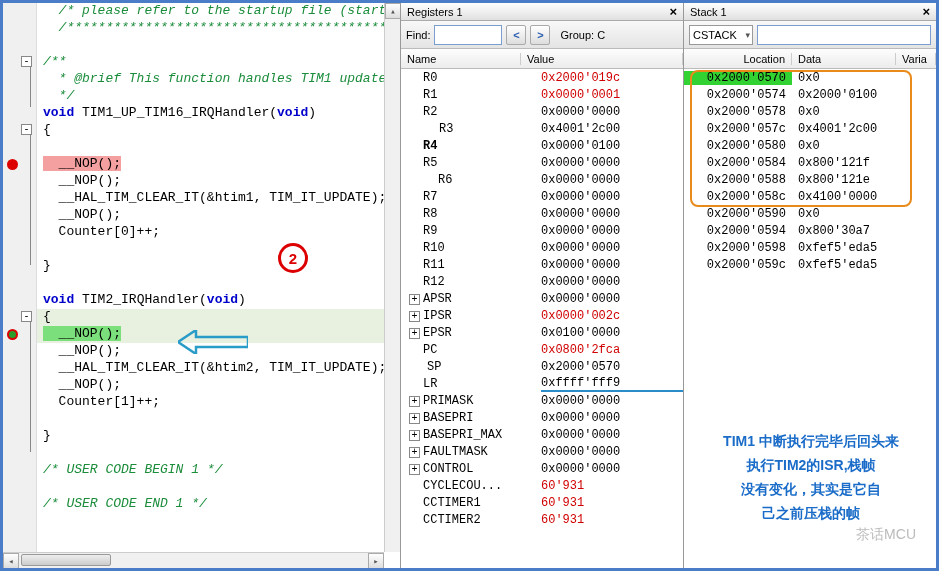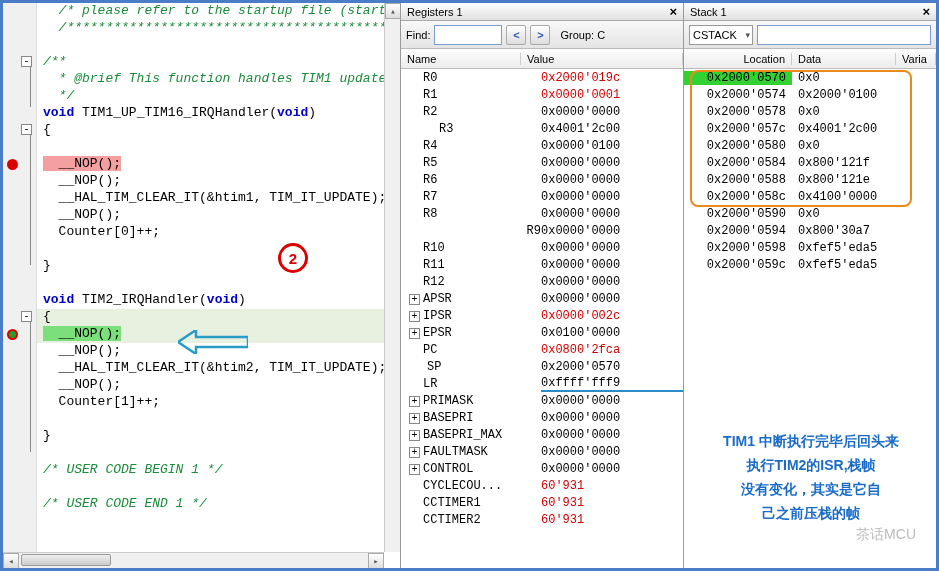--- a/index.html
+++ b/index.html
@@ -151,41 +151,41 @@
         </div>
         <div class="reg-row">
           <div class="rn" style="padding-left: 22px;"><span>R2</span></div>
           <div class="rv black">0x0000'0000</div>
         </div>
         <div class="reg-row">
           <div class="rn" style="padding-left: 38px;"><span>R3</span></div>
           <div class="rv black">0x4001'2c00</div>
         </div>
         <div class="reg-row">
-          <div class="rn" style="padding-left: 22px;"><span>R4</span></div>
+          <div class="rn" style="padding-left: 22px; font-weight: bold;"><span>R4</span></div>
           <div class="rv black">0x0000'0100</div>
         </div>
         <div class="reg-row">
           <div class="rn" style="padding-left: 22px;"><span>R5</span></div>
           <div class="rv black">0x0000'0000</div>
         </div>
         <div class="reg-row">
-          <div class="rn" style="padding-left: 22px;"><span>R6</span></div>
+          <div class="rn" style="padding-left: 37px;"><span>R6</span></div>
           <div class="rv black">0x0000'0000</div>
         </div>
         <div class="reg-row">
           <div class="rn" style="padding-left: 22px;"><span>R7</span></div>
           <div class="rv black">0x0000'0000</div>
         </div>
         <div class="reg-row">
           <div class="rn" style="padding-left: 22px;"><span>R8</span></div>
           <div class="rv black">0x0000'0000</div>
         </div>
         <div class="reg-row">
-          <div class="rn" style="padding-left: 22px; text-align: right;"><span>R9</span></div>
+          <div class="rn" style="padding-left: 22px;"><span>R9</span></div>
           <div class="rv black">0x0000'0000</div>
         </div>
         <div class="reg-row">
           <div class="rn" style="padding-left: 22px;"><span>R10</span></div>
           <div class="rv black">0x0000'0000</div>
         </div>
         <div class="reg-row">
           <div class="rn" style="padding-left: 22px;"><span>R11</span></div>
           <div class="rv black">0x0000'0000</div>
         </div>

